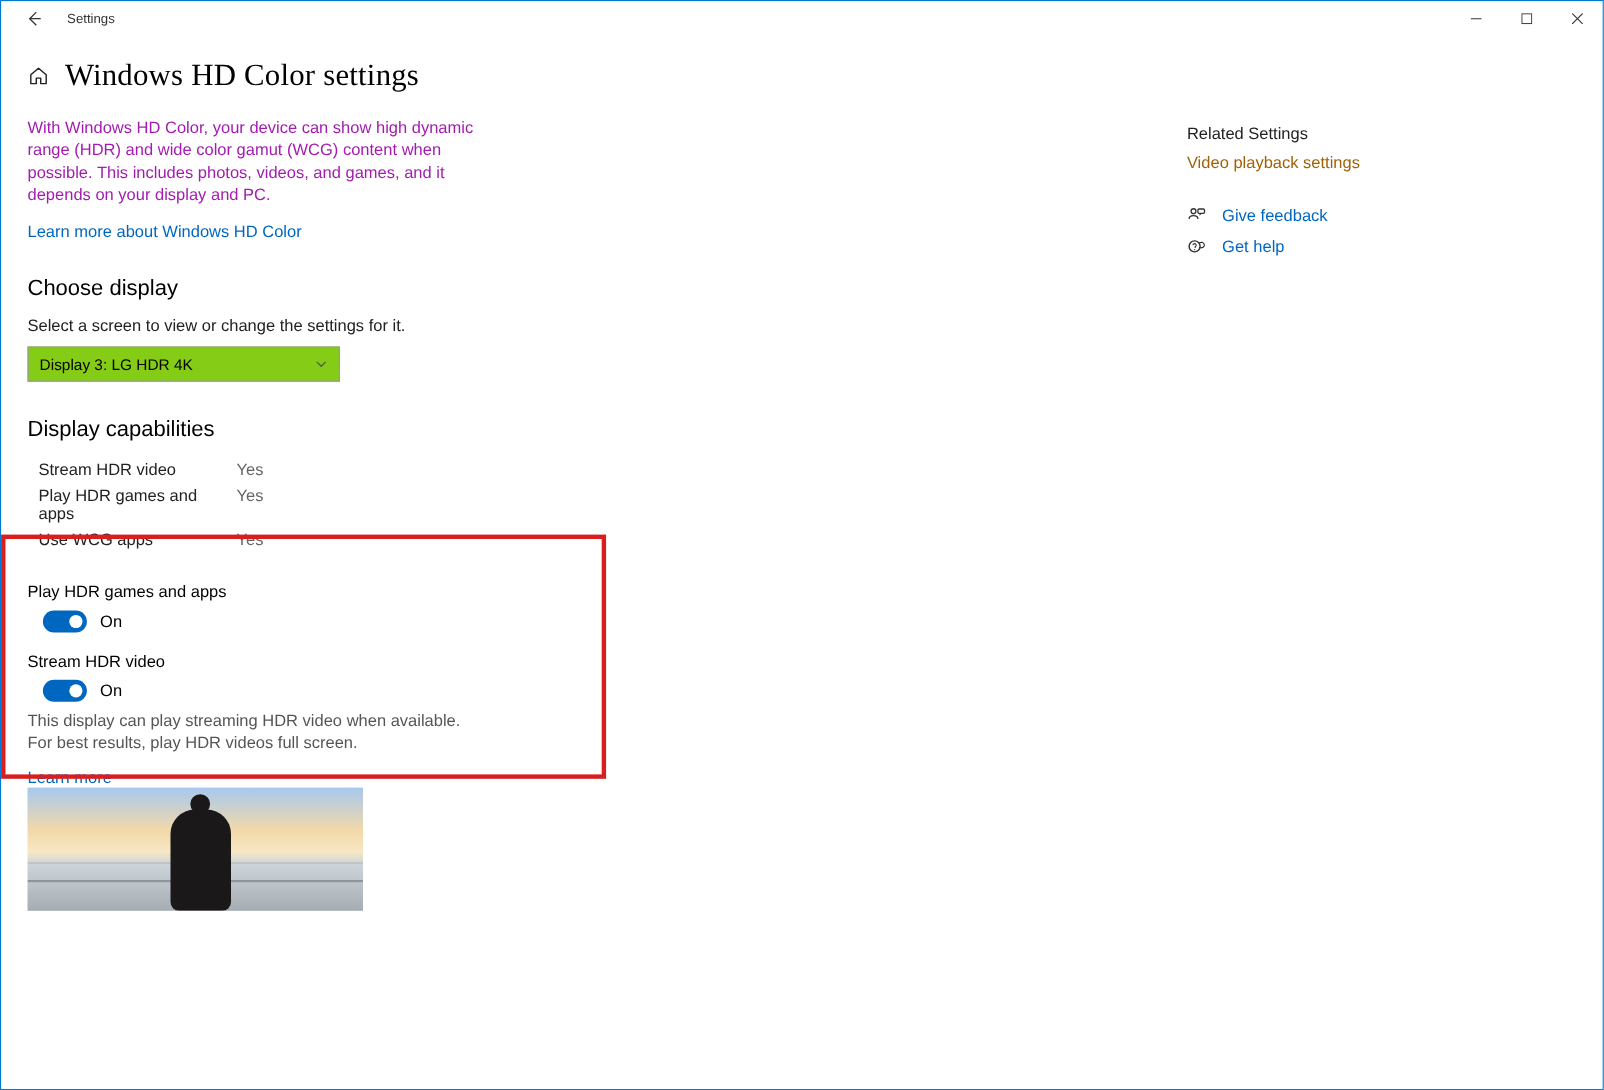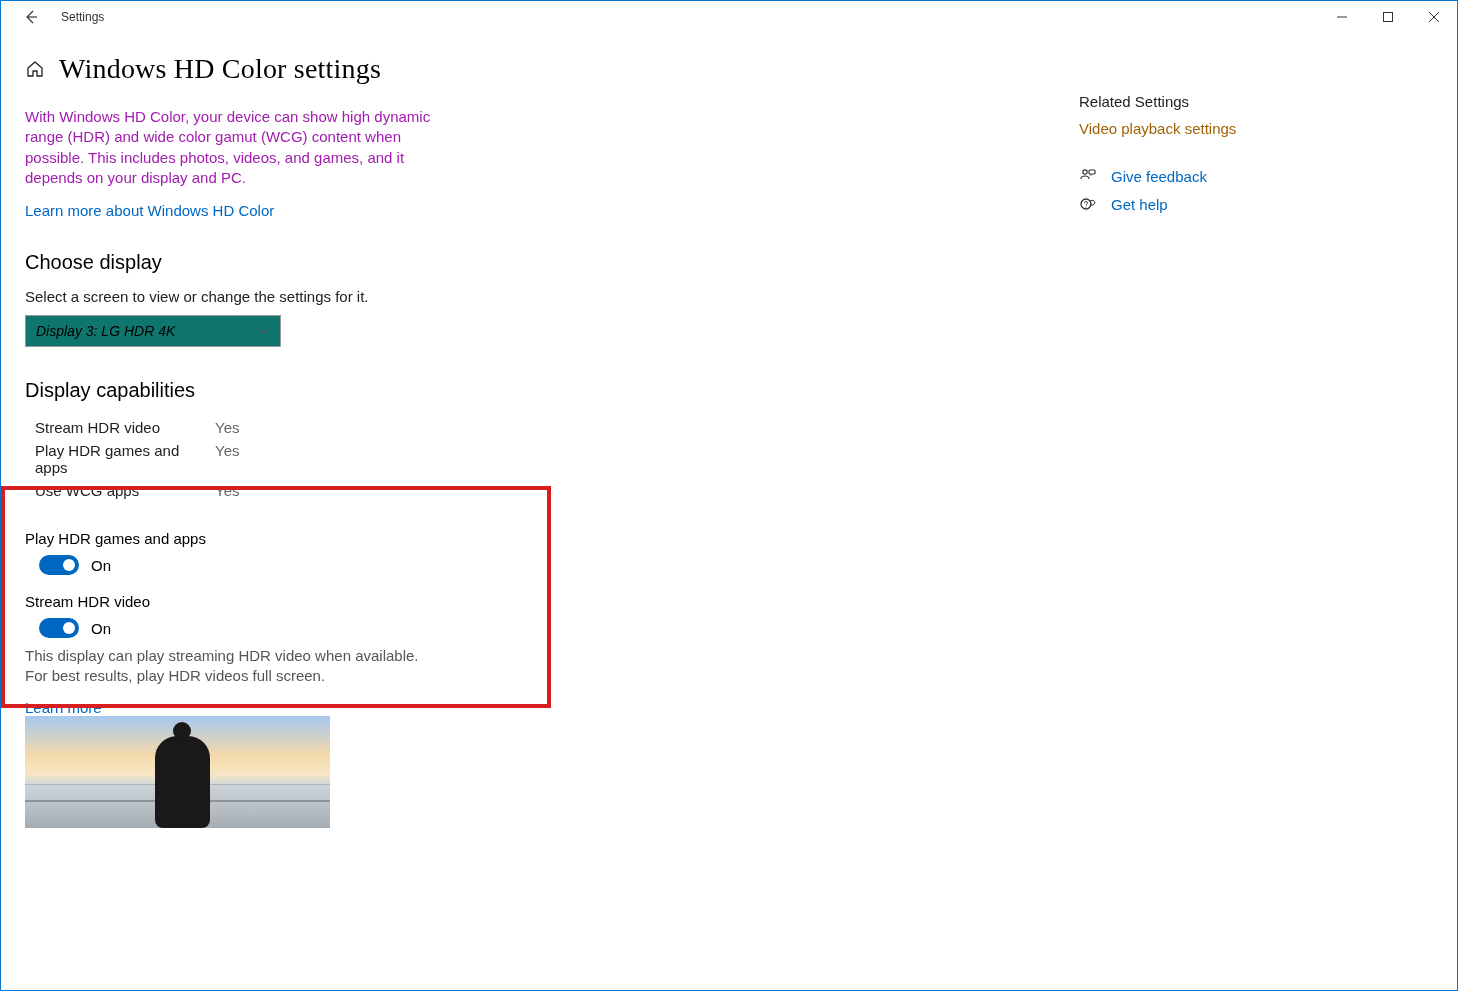--- a/index.html
+++ b/index.html
@@ -35,26 +35,25 @@
     width: 690px;
   }
   .page-header { display: flex; align-items: center; gap: 14px; margin-bottom: 22px; font-family: Liberation Serif, serif; }
   .home-icon { width: 20px; height: 20px; display:flex; align-items:center; justify-content:center; }
   h1.page-title { font-size: 28px; font-weight: 400; color: #000; letter-spacing: 0.2px; }
   .intro-text { font-size: 15px; color: #a21caf; max-width: 410px; line-height: 1.35; margin-bottom: 14px; }
   .link { color: #0067c0; font-size: 15px; cursor: pointer; }
   h2.section-heading { font-size: 20px; font-weight: 400; margin-top: 32px; margin-bottom: 14px; }
   .sub-label { font-size: 15px; color: #222; margin-bottom: 10px; }
   .combo {
-    width: 256px; height: 32px;
+    width: 284px; height: 32px;
     border: 1px solid #999;
     display: flex; align-items: center; justify-content: space-between;
     padding: 0 10px; font-size: 14px; cursor: pointer;
-    background: #0f766e;
-    font-style: italic;
+    background: #84cc16;
   }
   .combo svg { flex-shrink: 0; }
   .cap-table { margin-top: 4px; }
   .cap-row { display: flex; font-size: 15px; padding: 3px 0 3px 10px; }
   .cap-label { width: 180px; color: #222; }
   .cap-val { color: #666; }
   .highlight-box {
     position: absolute;
     left: 0; top: 485px;
     width: 550px; height: 222px;
@@ -98,21 +97,21 @@
     background: rgba(0,0,0,0.25);
   }
   .rail2 {
     position:absolute; left:0; right:0; top:68px; height:1px;
     background: rgba(0,0,0,0.15);
   }
   .sidebar {
     position: absolute;
     right: 24px;
     left: 1078px;
-    top: 92px;
+    top: 112px;
   }
   .sidebar-heading { font-size: 15px; color: #222; margin-bottom: 10px; }
   .sidebar-link { color: #a16207; font-size: 15px; cursor: pointer; display: block; margin-bottom: 30px;}
   .sidebar-row { display: flex; align-items: center; gap: 14px; margin-bottom: 10px; }
   .sidebar-row .link { font-size: 15px; }
   .side-icon { width: 18px; height: 18px; display:flex; align-items:center; justify-content:center; color:#333;}
 </style>
 </head>
 <body>
 

